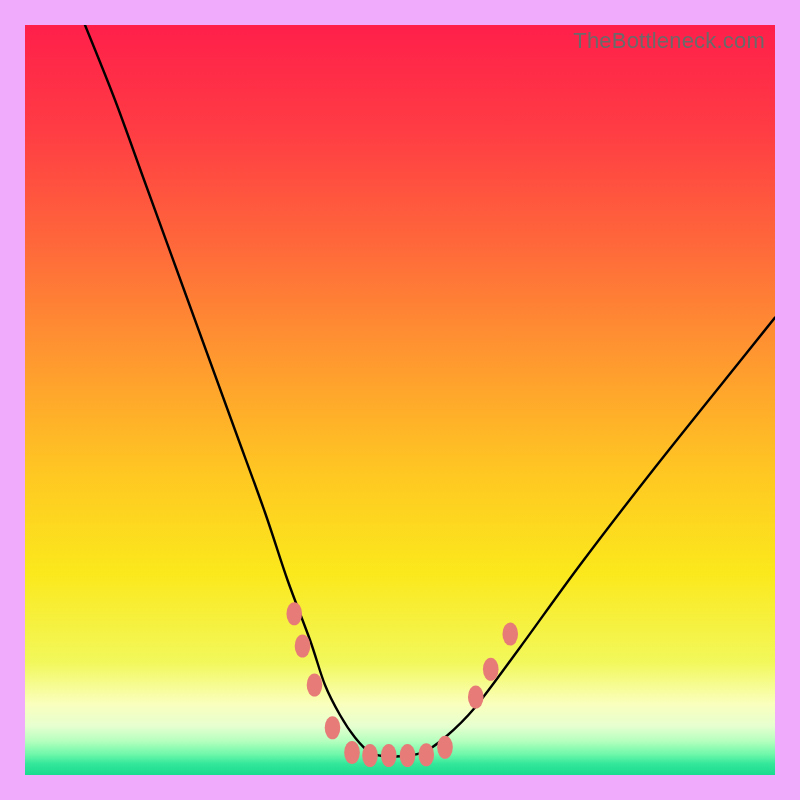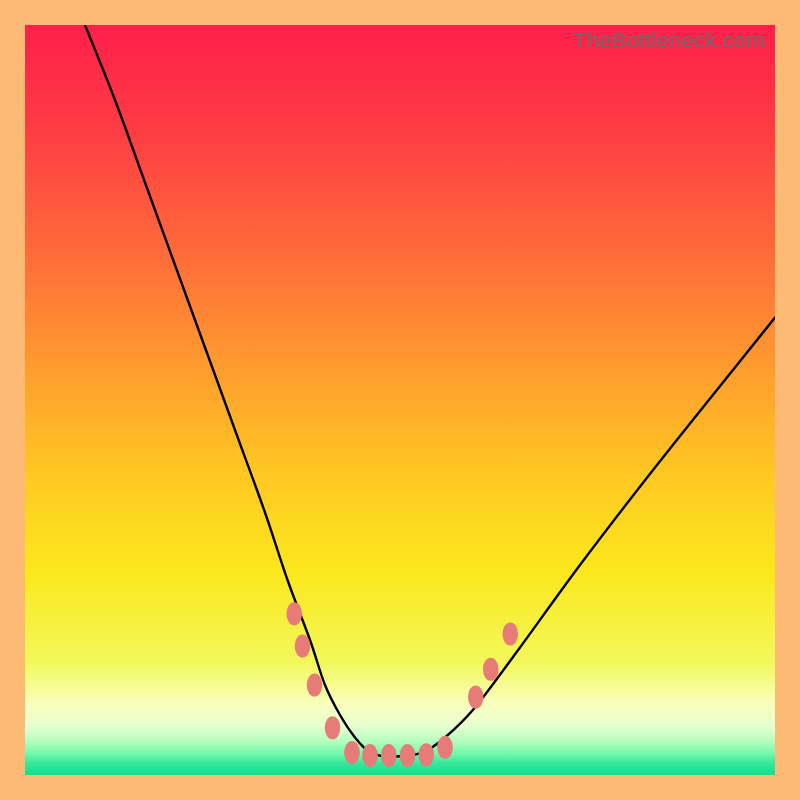--- a/index.html
+++ b/index.html
@@ -8,21 +8,21 @@
     width: 800px;
     height: 800px;
     overflow: hidden;
     background: #000;
     font-family: Arial, Helvetica, sans-serif;
   }
   .frame {
     position: relative;
     width: 800px;
     height: 800px;
-    background: #fdba74;
+    background: #f0abfc;
   }
   .plot {
     position: absolute;
     left: 25px;
     top: 25px;
     width: 750px;
     height: 750px;
     overflow: hidden;
   }
   .gradient {

